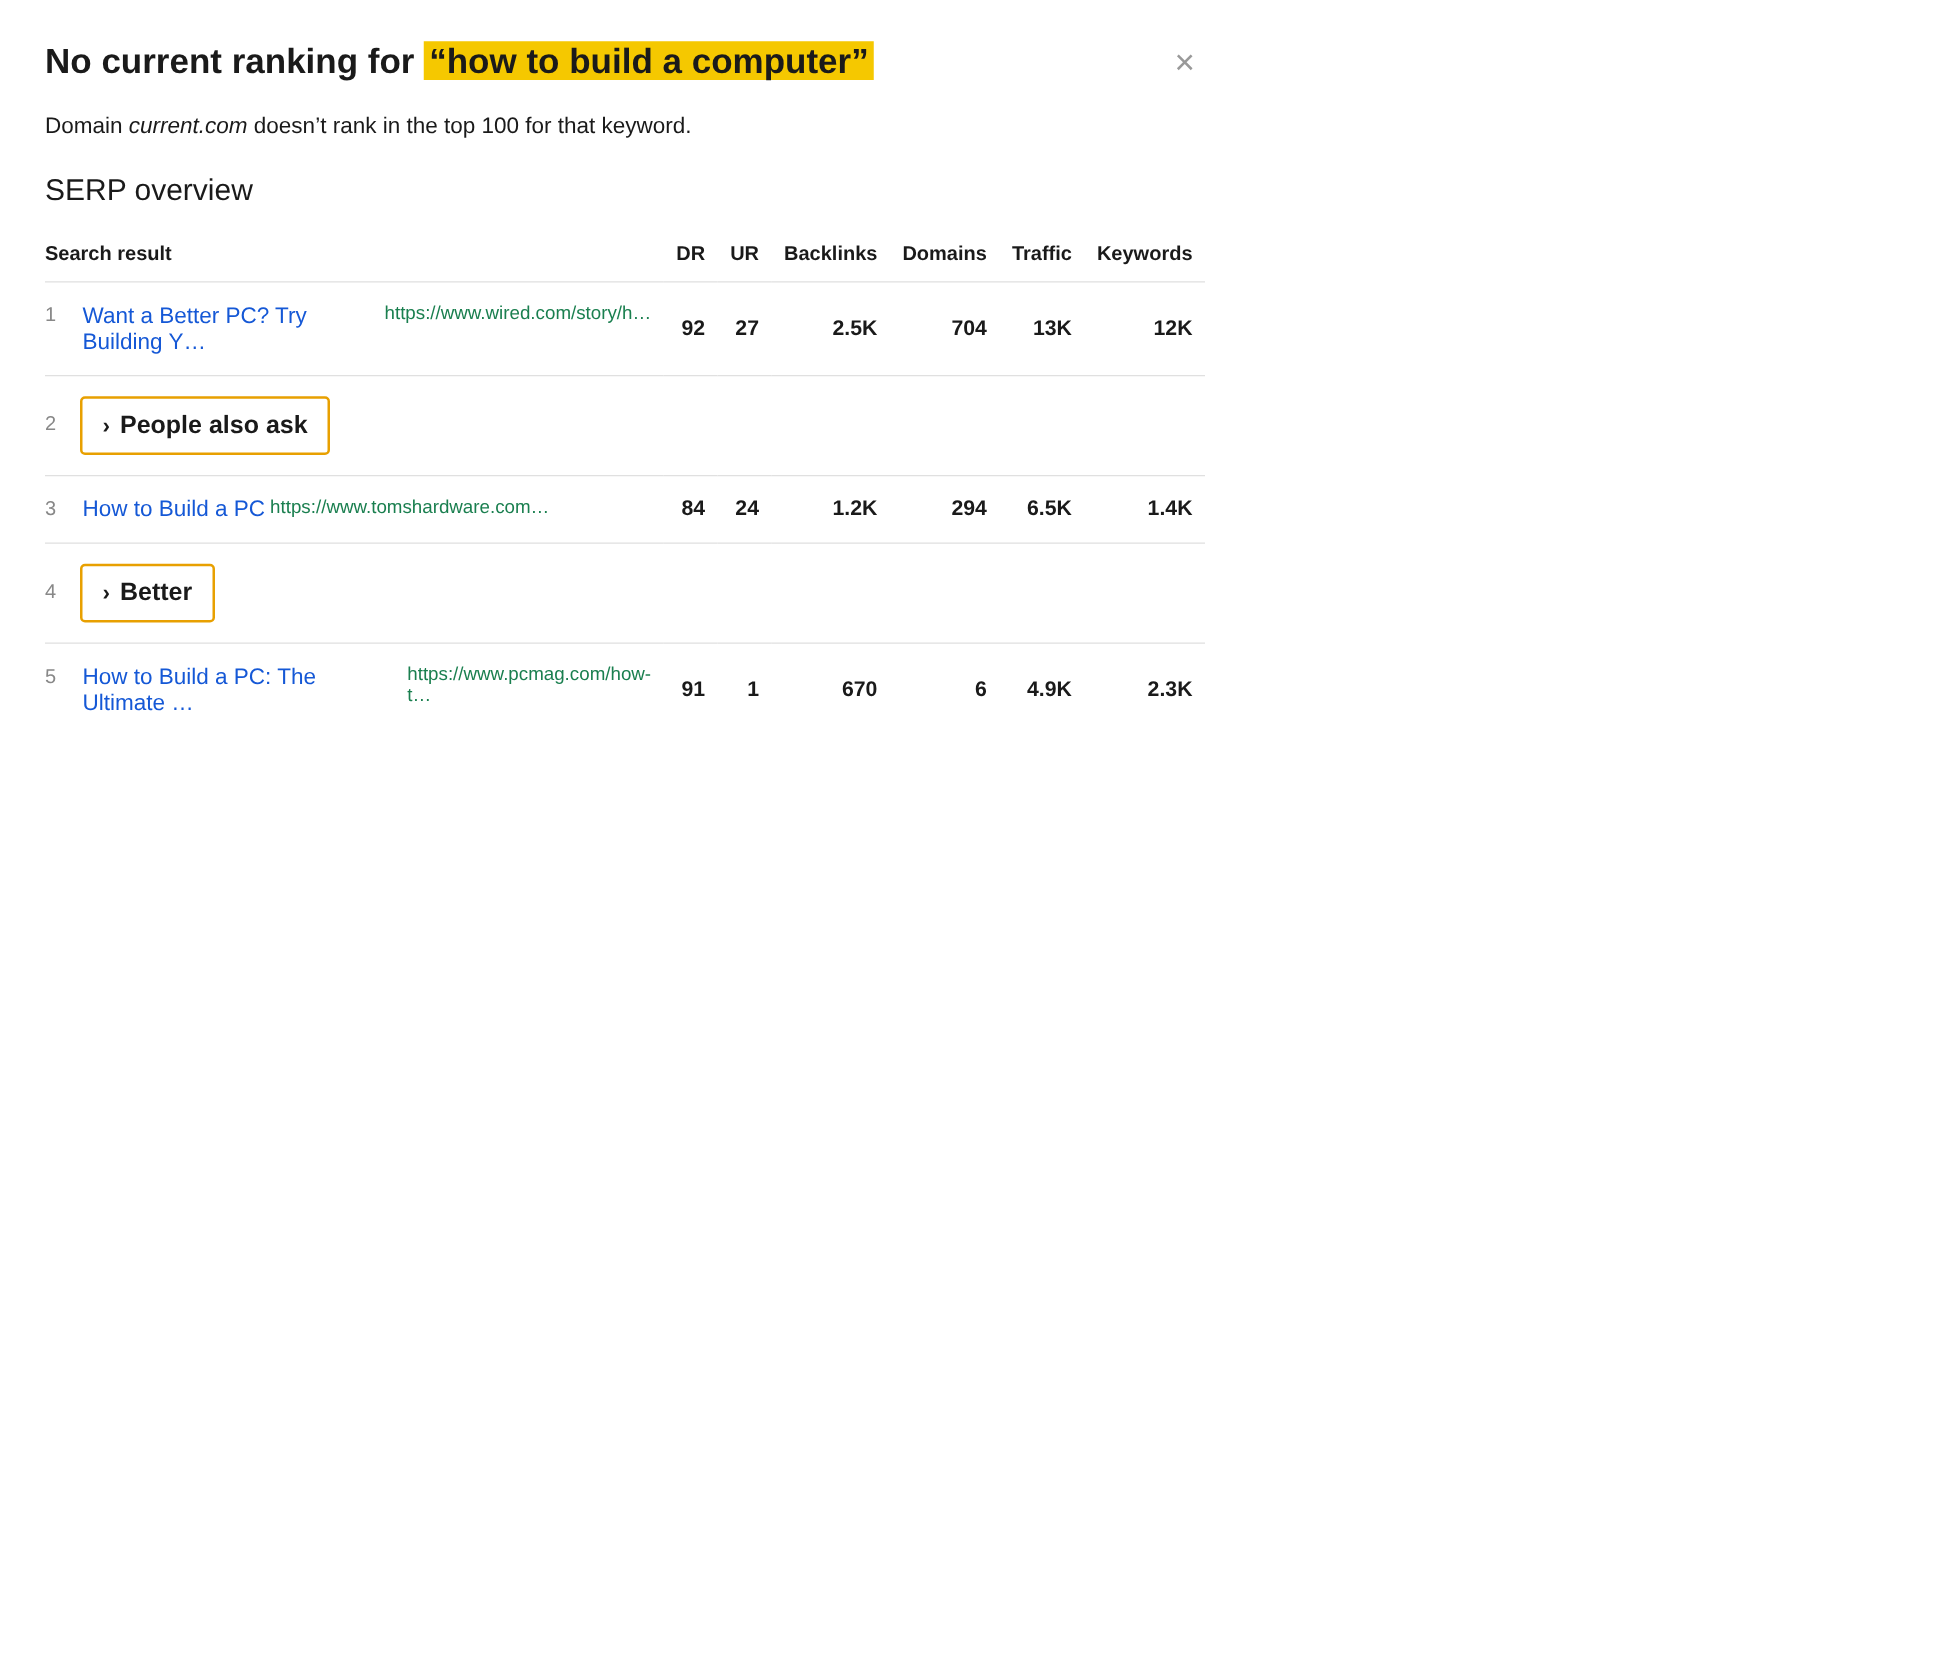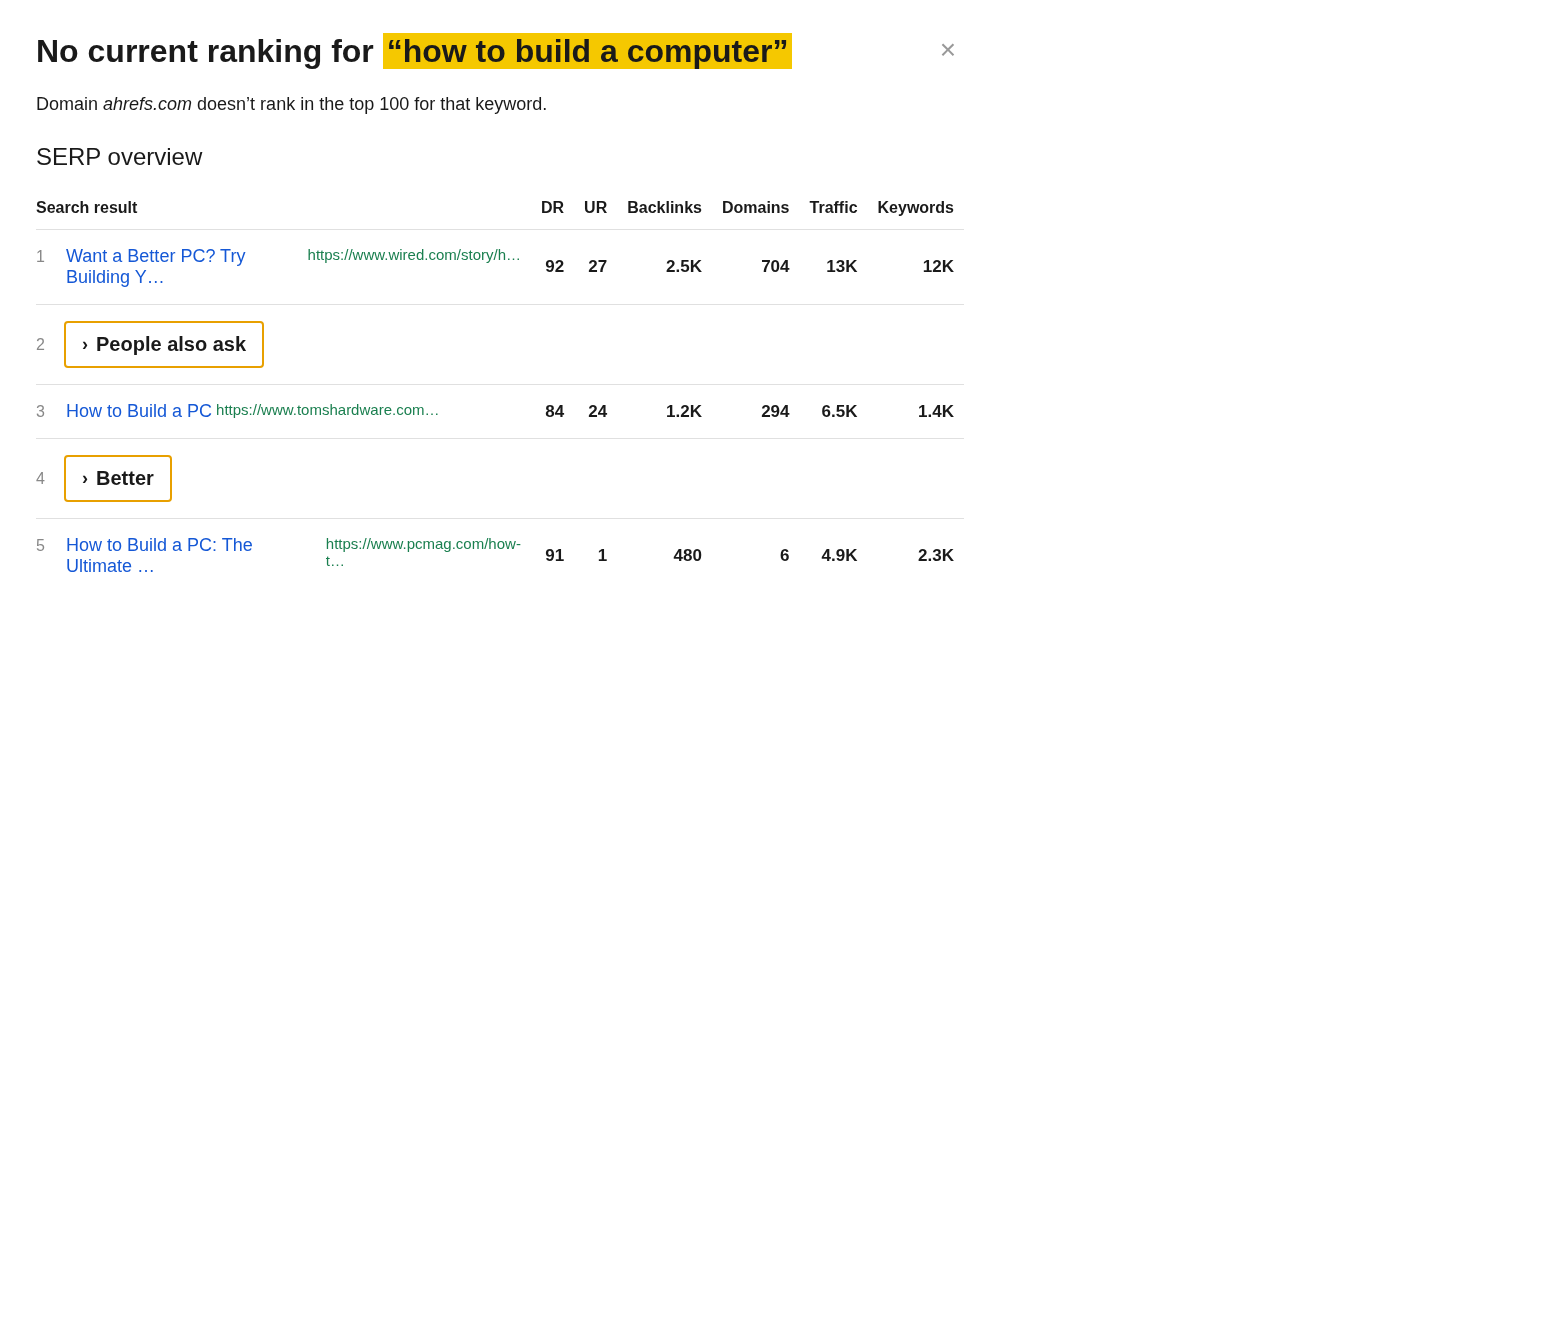--- a/index.html
+++ b/index.html
@@ -23,21 +23,21 @@
       font-size: 28px;
       color: #999;
       background: none;
       border: none;
       cursor: pointer;
       line-height: 1;
       padding: 4px 8px;
     }
 
     .title {
-      font-size: 32px;
+      font-size: 28px;
       font-weight: 800;
       line-height: 1.2;
       max-width: 820px;
     }
 
     .title .highlight {
       background-color: #f5c800;
       padding: 0 4px;
     }
 
@@ -178,21 +178,21 @@
 <body>
 
 <div class="header-section">
   <button class="close-btn">×</button>
   <h1 class="title">
     <span>No current ranking for </span><span class="highlight">“how to build a computer”</span>
   </h1>
 </div>
 
 <p class="domain-text">
-  <span>Domain </span><em>ahrefs.com</em><span> doesn’t rank in the top 100 for that keyword.</span>
+  <span>Domain </span><em>current.com</em><span> doesn’t rank in the top 100 for that keyword.</span>
 </p>
 
 <h2 class="serp-heading">SERP overview</h2>
 
 <table class="serp-table">
   <thead>
     <tr>
       <th style="min-width: 320px;">Search result</th>
       <th>DR</th>
       <th>UR</th>
@@ -264,19 +264,19 @@
         <div class="result-cell">
           <span class="row-num">5</span>
           <div class="result-links">
             <a class="result-title">How to Build a PC: The Ultimate …</a>
             <a class="result-url">https://www.pcmag.com/how-t…</a>
           </div>
         </div>
       </td>
       <td>91</td>
       <td>1</td>
-      <td>480</td>
+      <td>670</td>
       <td>6</td>
       <td>4.9K</td>
       <td>2.3K</td>
     </tr>
     </tbody>
 </table>
 
 </body></html>

